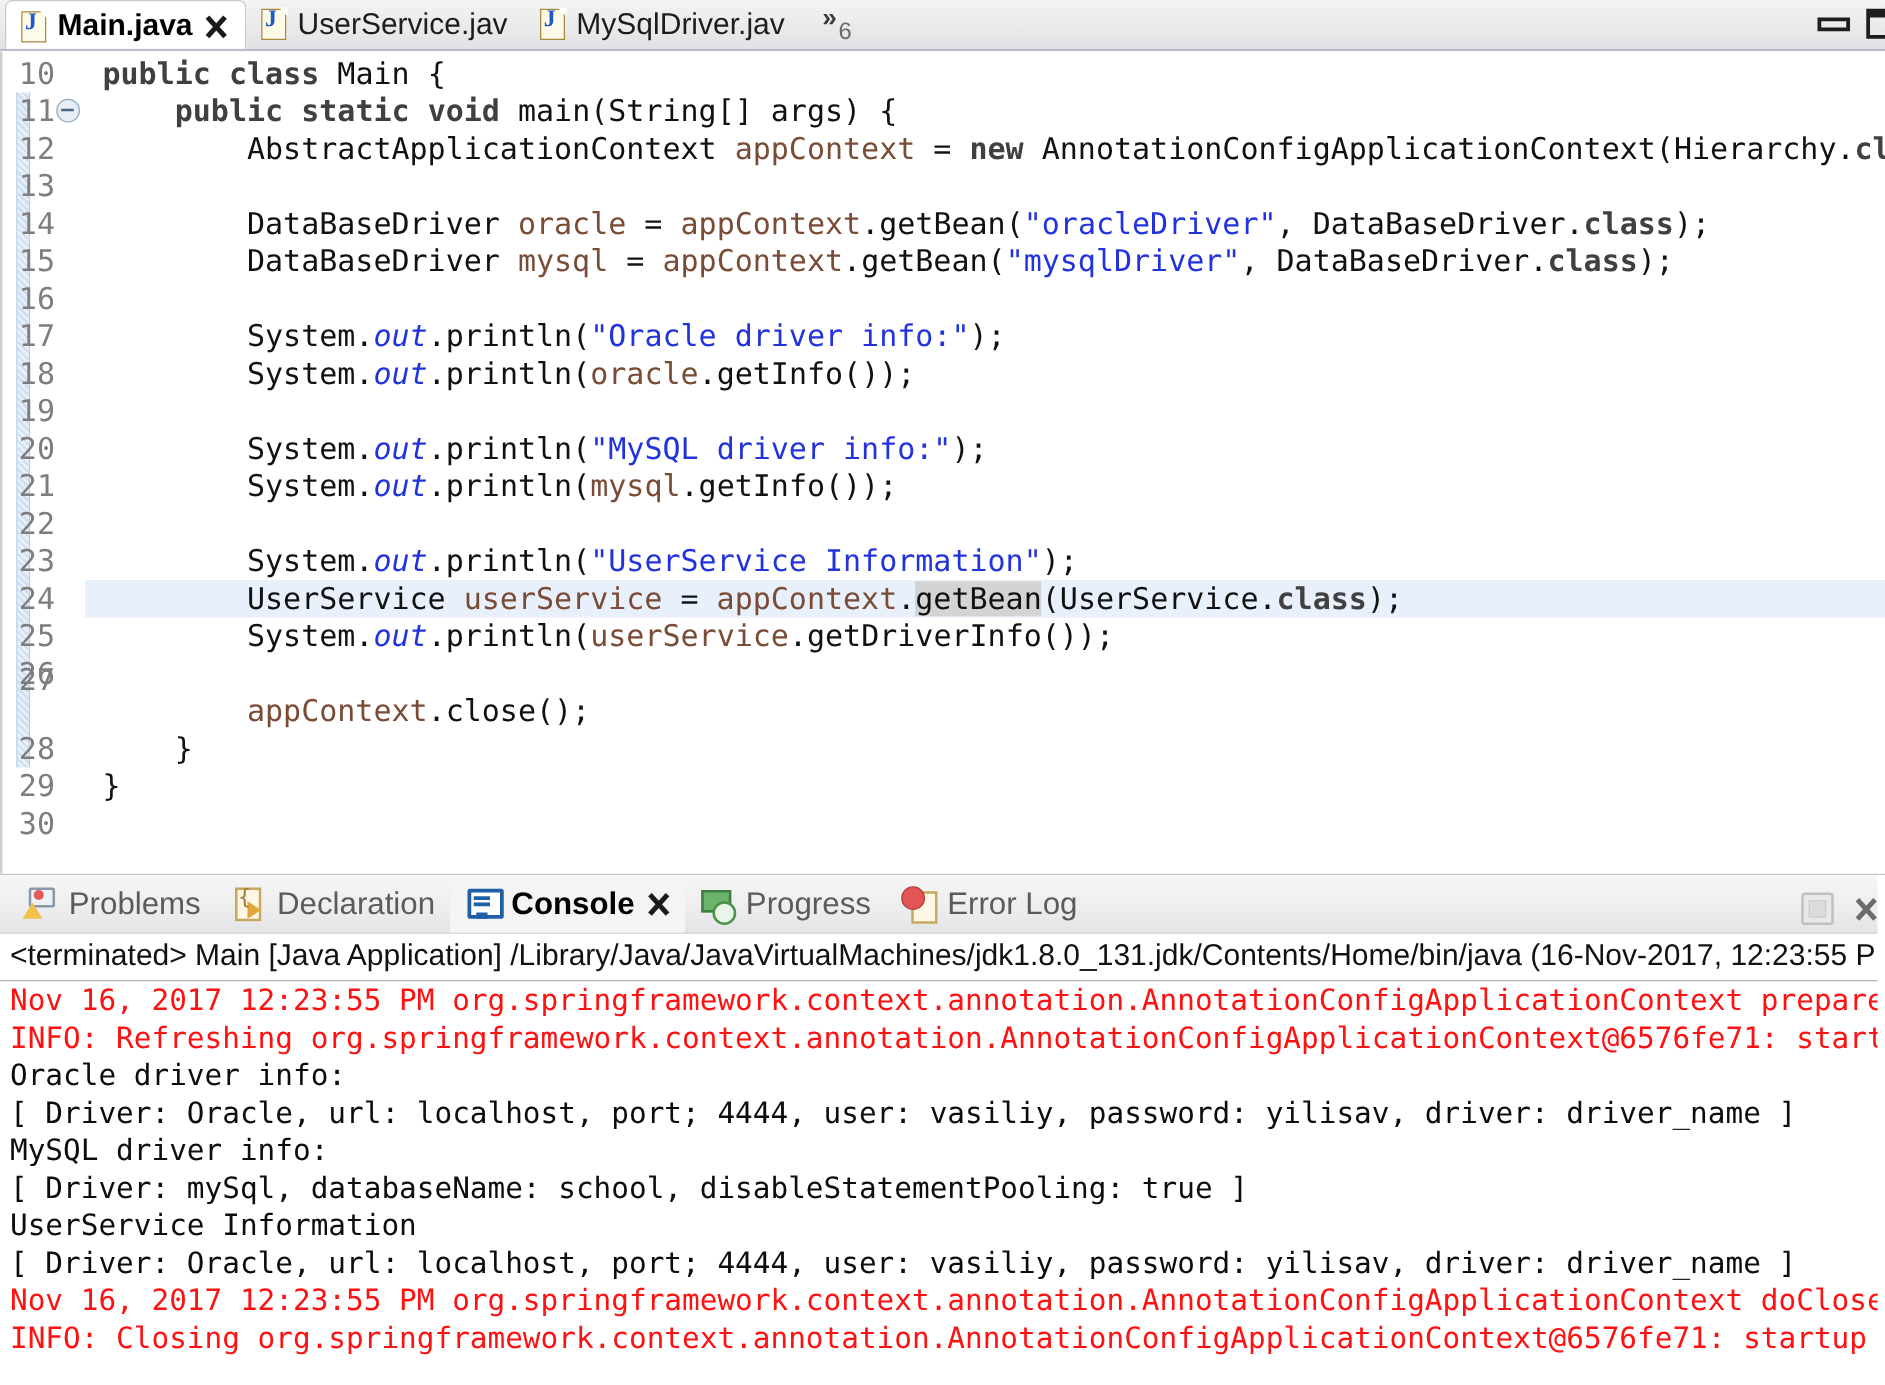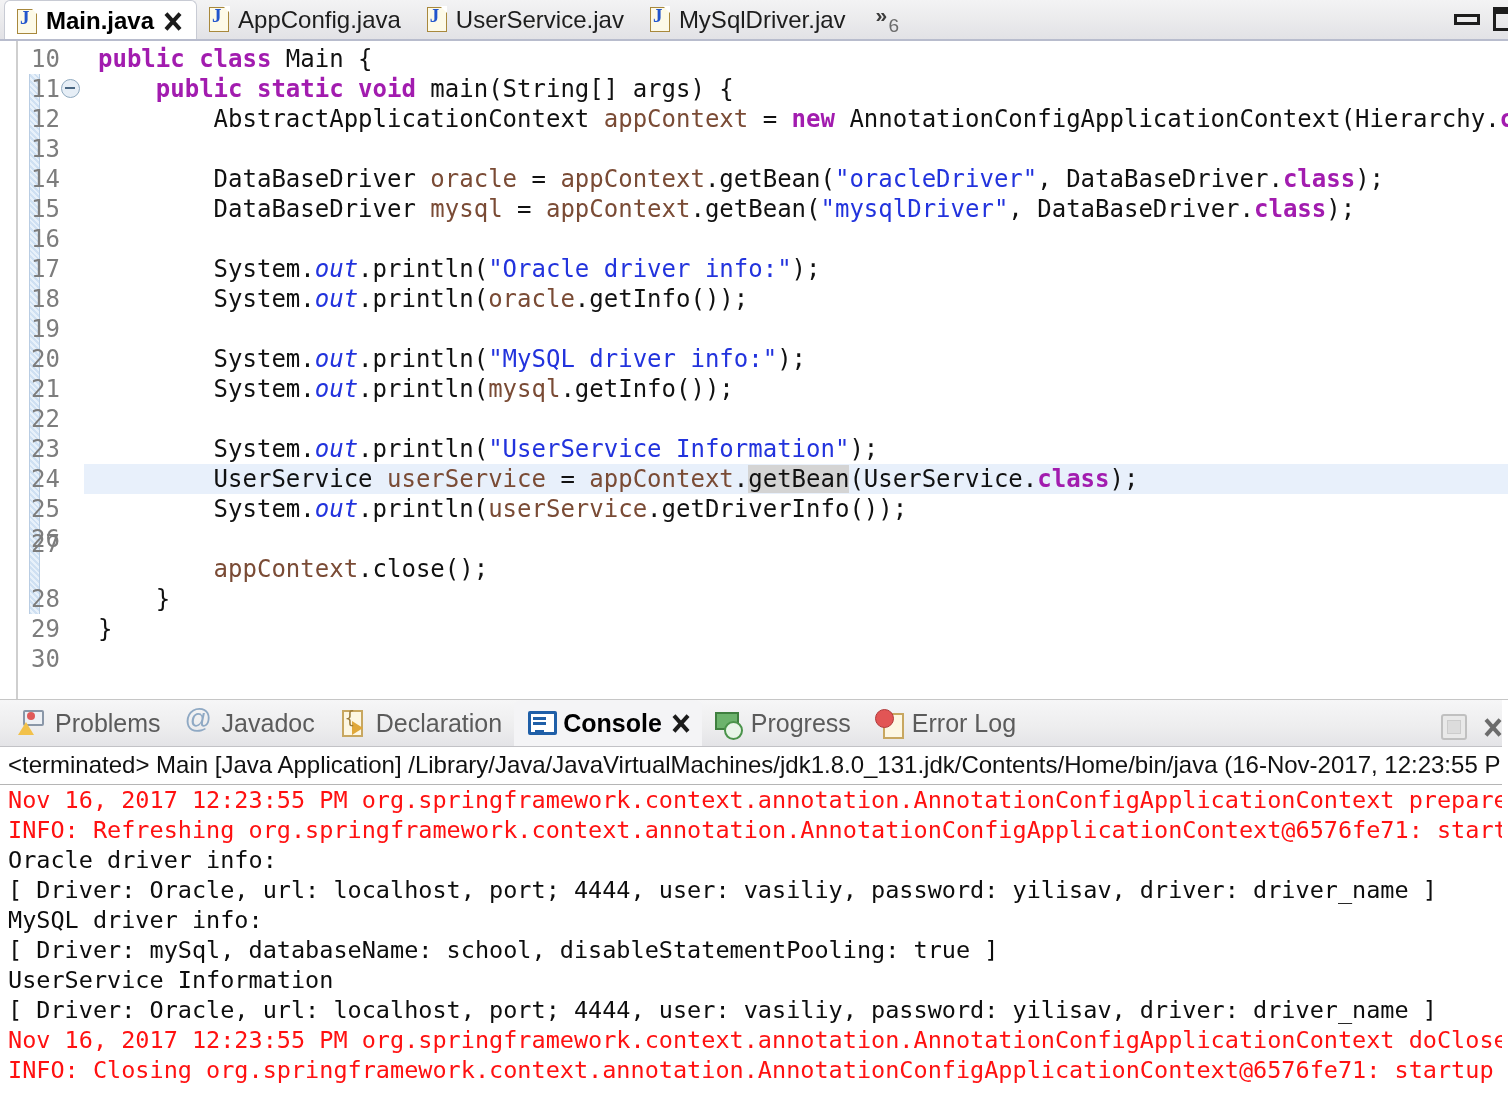--- a/index.html
+++ b/index.html
@@ -127,21 +127,20 @@
     margin-right: -12px;
   }
 
   
   .editor {
     position: relative;
     height: 658px;
     background: #ffffff;
     overflow: hidden;
     display: flex;
-    padding-left: 16px;
   }
   .gutter {
     width: 68px;
     flex: 0 0 68px;
     position: relative;
     background: #ffffff;
     border-right: none;
   }
   .gutter .leftrule {
     position: absolute; left: 0; top: 0; bottom: 0; width: 2px;
@@ -191,21 +190,21 @@
     white-space: pre;
     font-family: "DejaVu Sans Mono", monospace;
     font-size: 24px;
     color: #111111;
   }
   .codeline.hl {
     background: #e8f0fb;
   }
   .codeline .txt { padding-left: 14px; display: inline-block; }
 
-  .kw   { color: #a21caf; font-weight: 700; }
+  .kw   { color: #404040; font-weight: 700; }
   .str  { color: #2233dd; }
   .var  { color: #7a4b35; }
   .sfld { color: #2233dd; font-style: italic; }
   .occ  { background: #d4d4d4; }
 
   
   .bottom {
     position: relative;
     height: 407px;
     background: #ffffff;
@@ -376,24 +375,20 @@
 </style>
 </head>
 <body>
 
 <div class="tabbar">
   <div id="editor-tabs-host" style="display:flex;align-items:flex-end;">
       <div class="tab active">
         <span class="jicon"></span>
         <span class="tab-label">Main.java</span>
         <span class="closex"></span>
-      </div>
-      <div class="tab">
-        <span class="jicon"></span>
-        <span class="tab-label">AppConfig.java</span>
       </div>
       <div class="tab">
         <span class="jicon"></span>
         <span class="tab-label">UserService.jav</span>
       </div>
       <div class="tab">
         <span class="jicon"></span>
         <span class="tab-label">MySqlDriver.jav</span>
       </div>
     </div>
@@ -467,24 +462,20 @@
 
   <div class="viewtabs">
     <div id="view-tabs-host" style="display:flex;align-items:flex-end;">
         <div class="vtab">
           <span class="ic ic-problems">
             <u></u>
           </span>
           <span class="vlabel">Problems</span>
         </div>
         <div class="vtab">
-          <span class="ic ic-javadoc"><u></u></span>
-          <span class="vlabel">Javadoc</span>
-        </div>
-        <div class="vtab">
           <span class="ic ic-decl">
             <u></u>
           </span>
           <span class="vlabel">Declaration</span>
         </div>
         <div class="vtab active">
           <span class="ic ic-console">
             <u></u>
           </span>
           <span class="vlabel">Console</span>

